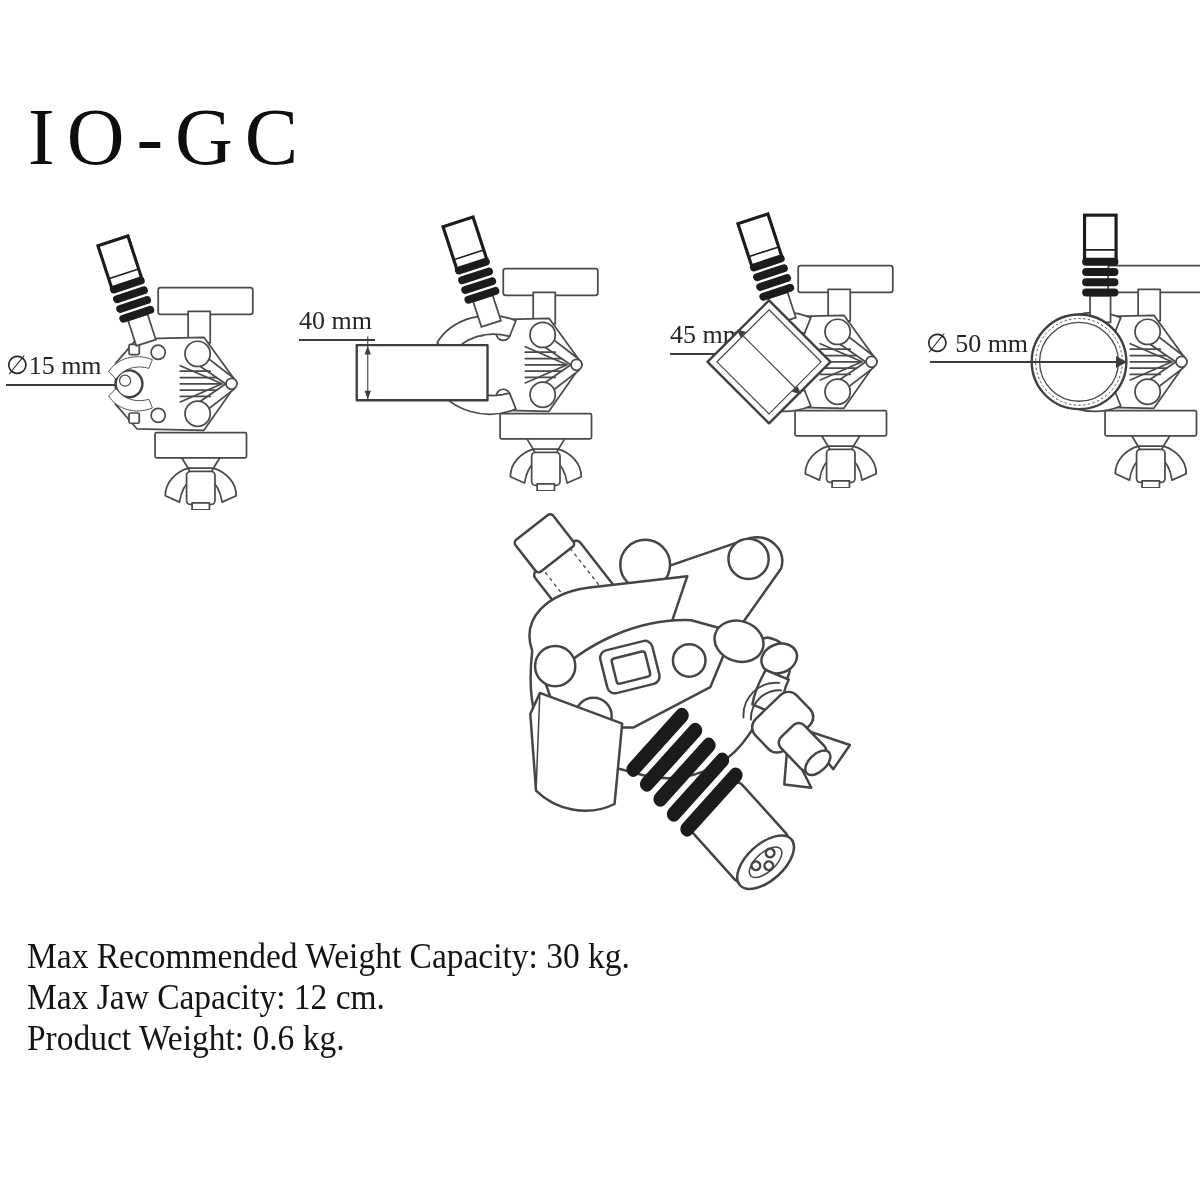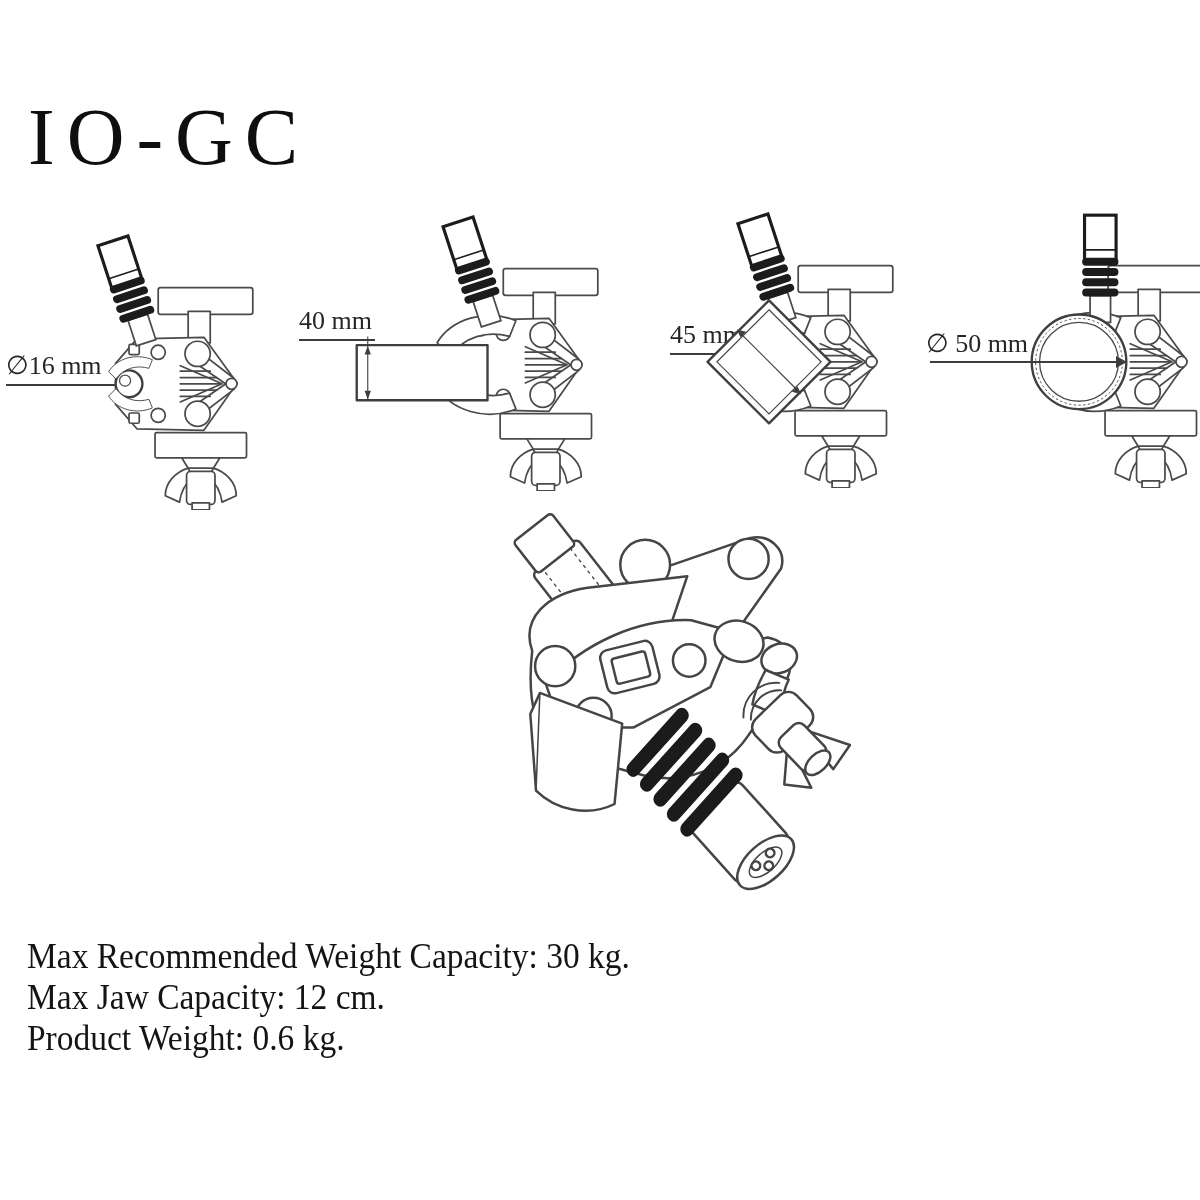--- a/index.html
+++ b/index.html
@@ -67,21 +67,21 @@
         <path d="M 160,257 C 144,262 131,275 131,292 L 149,300 C 151,286 158,275 166,269 Z"></path>
         <path d="M 192,257 C 208,262 221,275 221,292 L 203,300 C 201,286 194,275 186,269 Z"></path>
         <rect x="158" y="261" width="36" height="42" rx="5"></rect>
         <rect x="165" y="301" width="22" height="9"></rect>
       </g>
     </defs>
   </svg>
 
   <div class="title">IO-GC</div>
 
-  <div class="dim-label underlined" style="left:6px;top:350px;width:120px;">∅16 mm</div>
+  <div class="dim-label underlined" style="left:6px;top:350px;width:120px;">∅15 mm</div>
   <div class="dim-label underlined" style="left:299px;top:306px;width:76px;">40 mm</div>
   <div class="dim-label underlined" style="left:670px;top:320px;width:104px;">45 mm</div>
   <div class="dim-label" style="left:926px;top:328px;">∅ 50 mm</div>
   <div class="leader" style="left:930px;top:361px;width:188px;"></div>
   <div class="leader-arrow" style="left:1116px;top:356px;"></div>
 
   <svg class="figure" viewBox="0 -40 260 350" style="left:62px;top:234px;width:205px;height:276px">
     <use href="#frame" class="ln"></use>
     <circle cx="85" cy="150" r="17" class="obj"></circle>
     <circle cx="80" cy="146" r="7" class="obj-thin"></circle>

